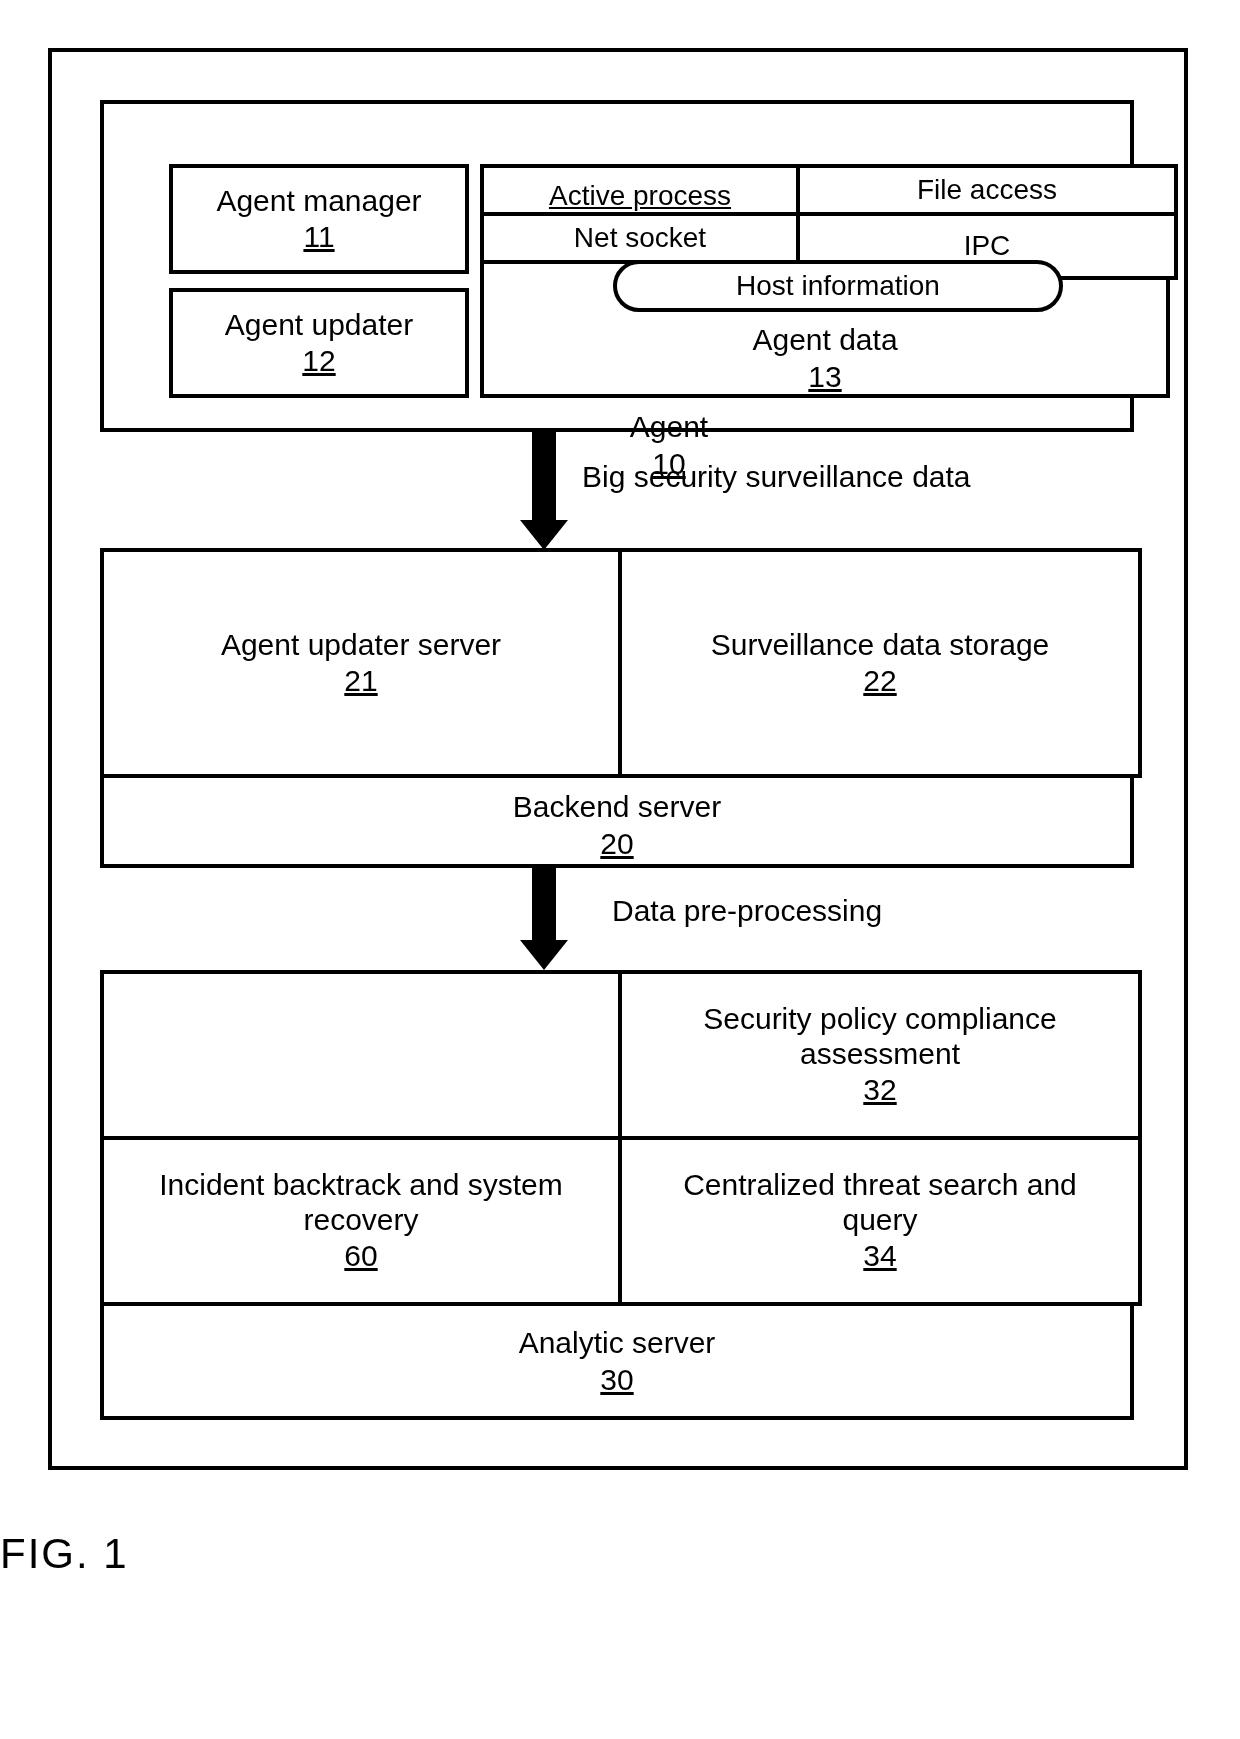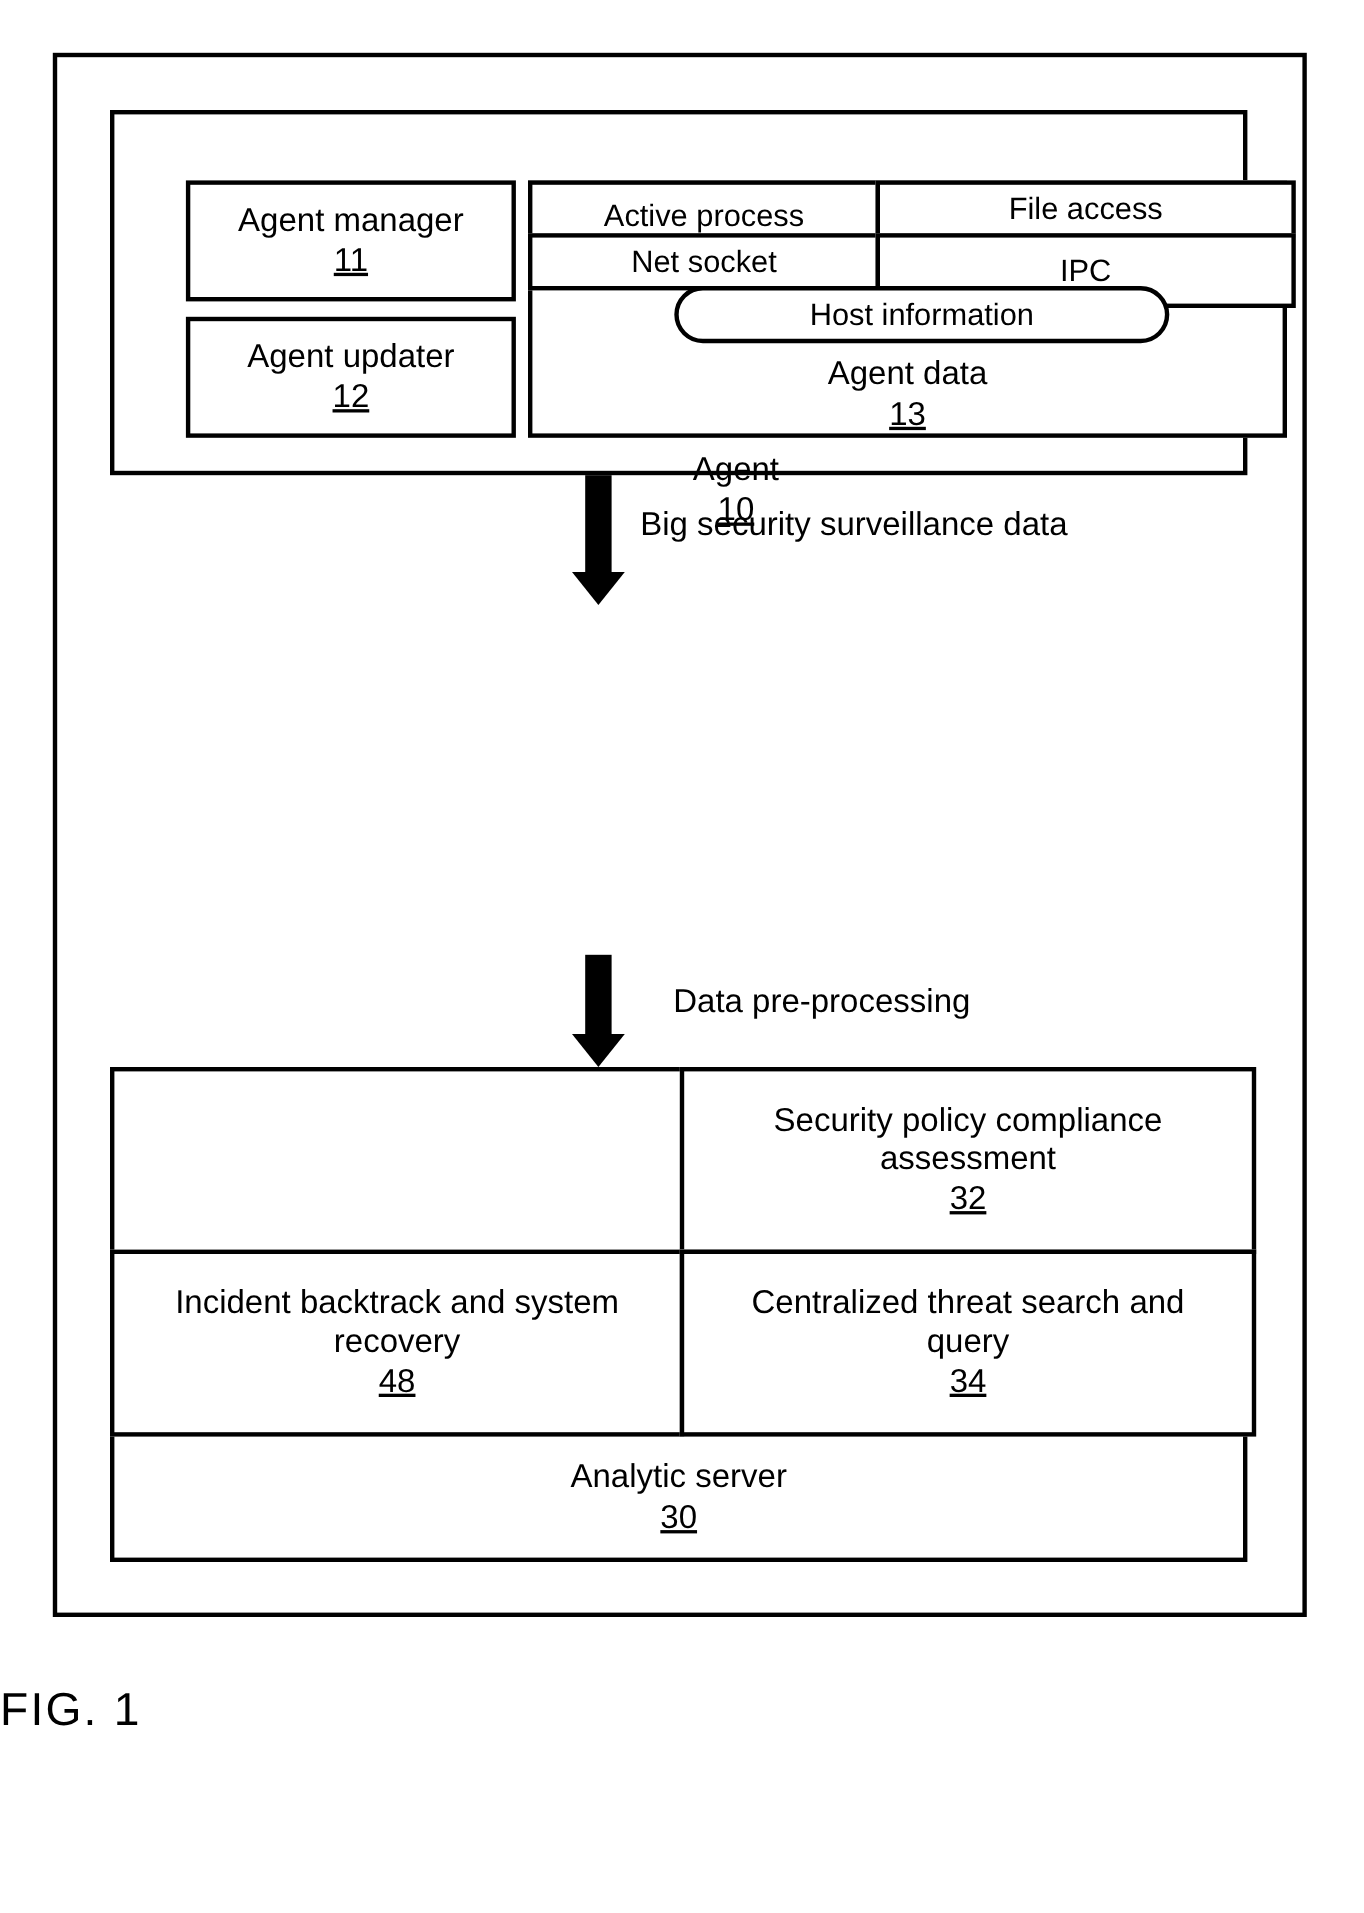--- a/index.html
+++ b/index.html
@@ -66,21 +66,21 @@
   .tag {
     position: absolute;
     border: 4px solid #000;
     box-sizing: border-box;
     display: flex;
     align-items: center;
     justify-content: center;
     font-size: 28px;
     background: #fff;
   }
-  .tag-active-process { left: -4px; top: -4px; width: 320px; height: 64px; }
+  .tag-active-process { left: -4px; top: -4px; width: 320px; height: 64px; text-decoration: underline; }
   .tag-file-access   { left: 312px; top: -4px; width: 382px; height: 52px; }
   .tag-net-socket    { left: -4px; top: 44px;  width: 320px; height: 52px; }
   .tag-ipc           { left: 312px; top: 44px;  width: 382px; height: 68px; }
   .tag-host-info     { left: 129px; top: 92px;  width: 450px; height: 52px; border-radius: 26px; }
 
   .agent-data-label {
     position: absolute;
     left: 0; top: 155px; width: 100%;
   }
 
@@ -214,36 +214,54 @@
       <div class="label agent-footer">
         <span>Agent</span>
         <span class="ref">10</span>
       </div>
     </div>
 
     <div class="arrow arrow1-stem"></div>
     <div class="arrow-head arrow1-head"></div>
     <div class="arrow1-label">Big security surveillance data</div>
 
+    <div class="block backend">
+      <div class="block backend-split-left">
+        <div class="label center-col">
+          <span>Agent updater server</span>
+          <span class="ref">21</span>
+        </div>
+      </div>
+      <div class="block backend-split-right">
+        <div class="label center-col">
+          <span>Surveillance data storage</span>
+          <span class="ref">22</span>
+        </div>
+      </div>
+      <div class="label backend-footer">
+        <span>Backend server</span>
+        <span class="ref">20</span>
+      </div>
+    </div>
 
     <div class="arrow arrow2-stem"></div>
     <div class="arrow-head arrow2-head"></div>
     <div class="arrow2-label">Data pre-processing</div>
 
     <div class="block analytic">
       <div class="block an-32">
         <div class="label center-col">
           <span style="max-width:90%">Security policy compliance assessment</span>
           <span class="ref">32</span>
         </div>
       </div>
       <div class="block an-33">
         <div class="label center-col">
           <span style="max-width:90%">Incident backtrack and system recovery</span>
-          <span class="ref">48</span>
+          <span class="ref">60</span>
         </div>
       </div>
       <div class="block an-34">
         <div class="label center-col">
           <span style="max-width:90%">Centralized threat search and query</span>
           <span class="ref">34</span>
         </div>
       </div>
       <div class="label analytic-footer">
         <span>Analytic server</span>

